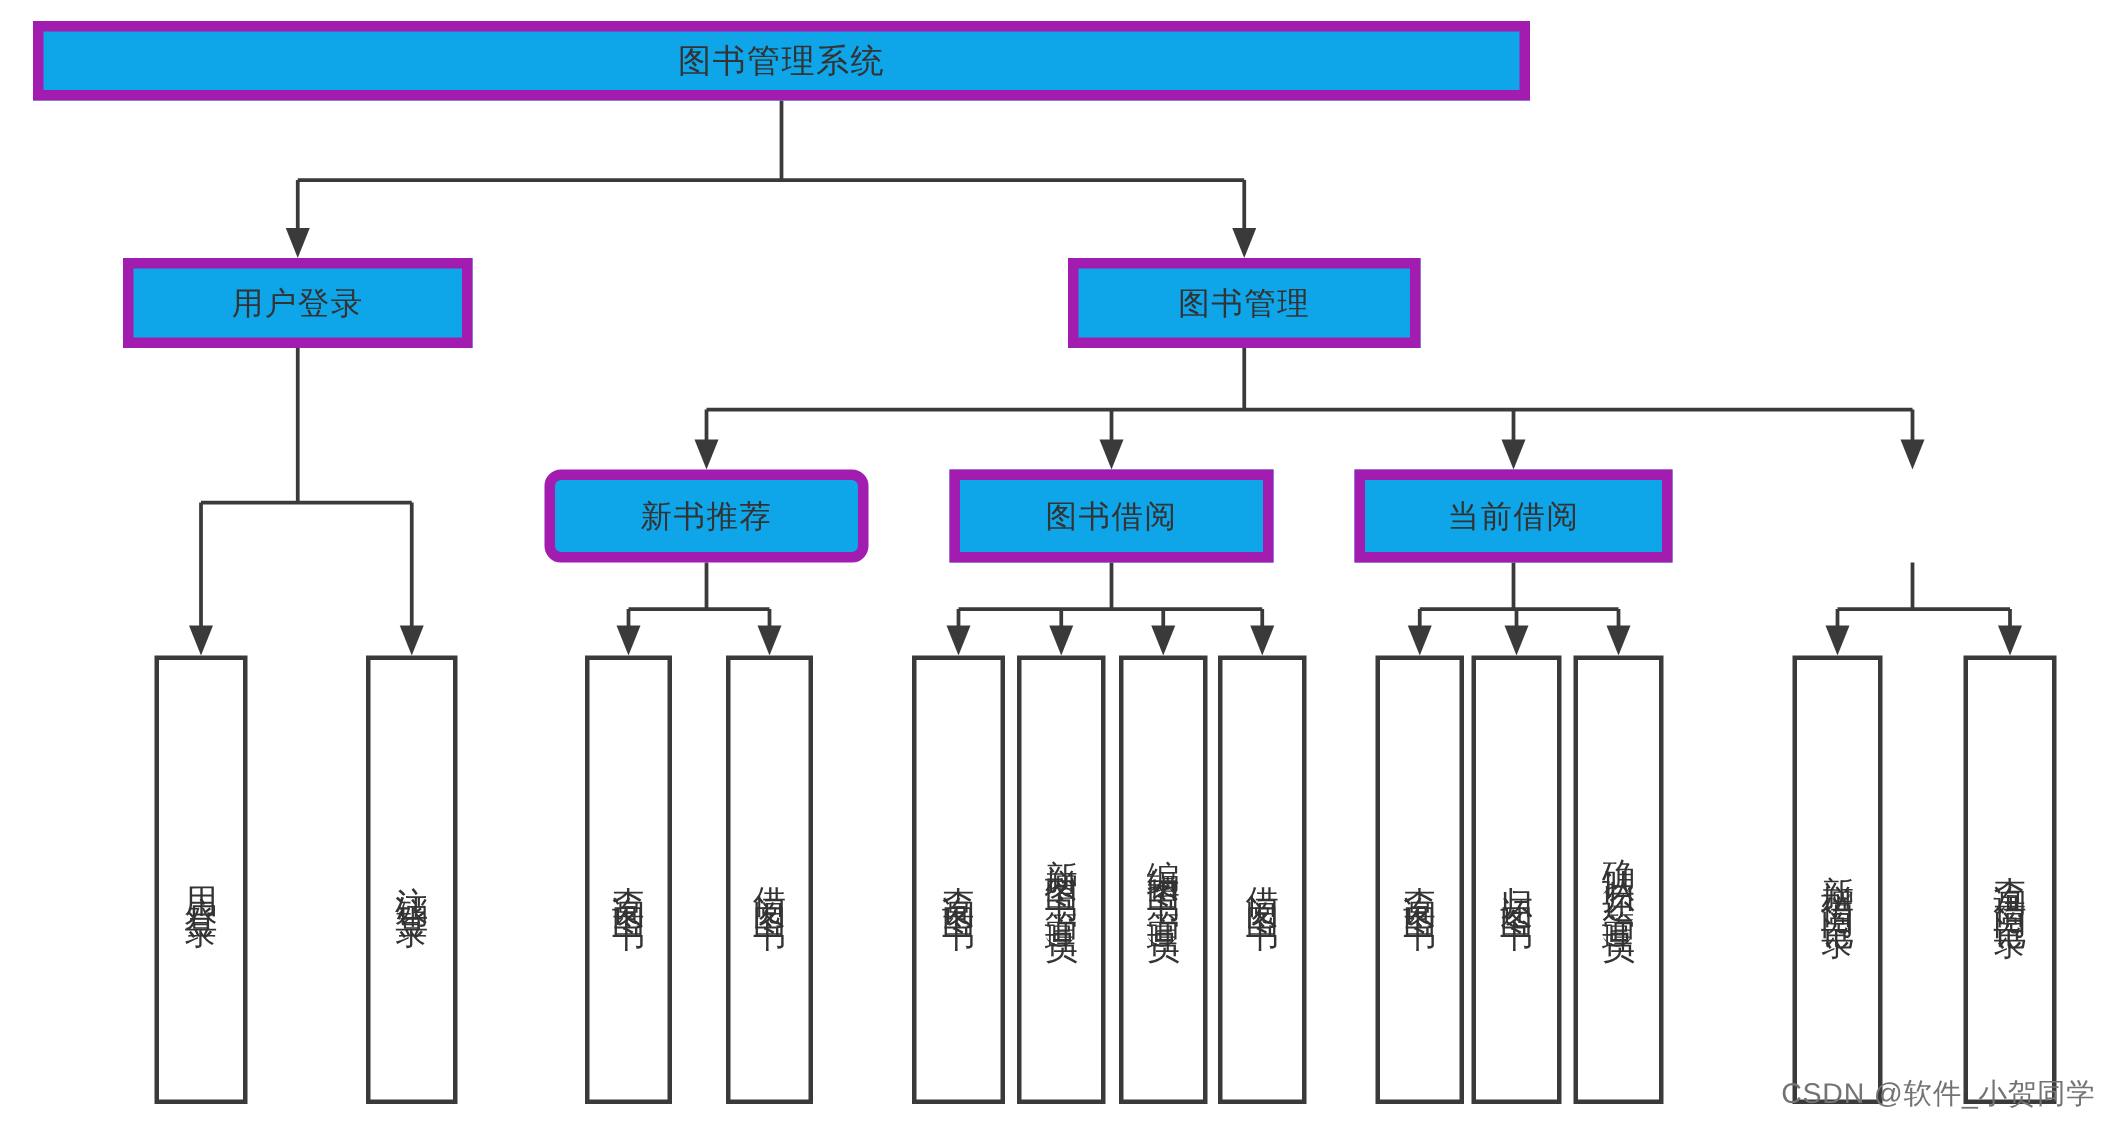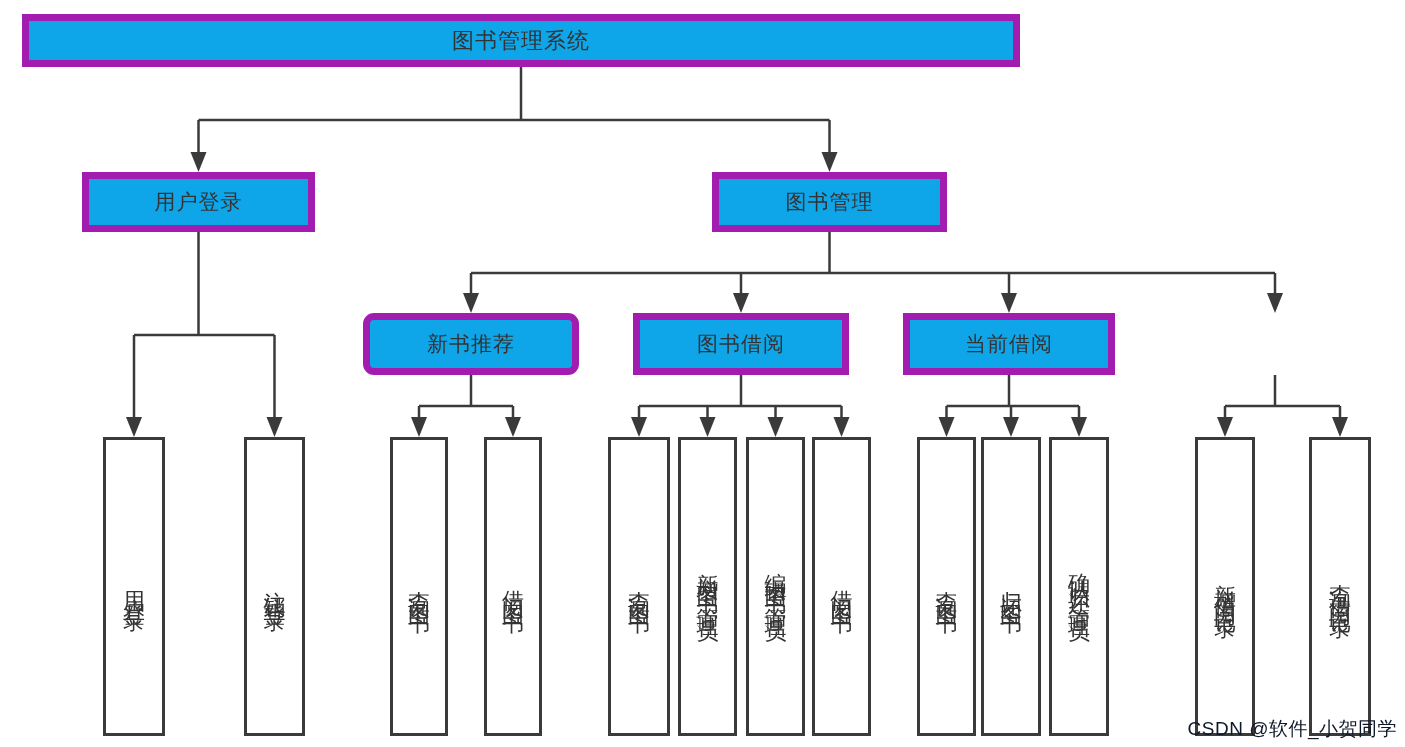--- a/index.html
+++ b/index.html
@@ -63,21 +63,21 @@
     letter-spacing: 7px;
     line-height: 1;
     color: #333333;
     white-space: nowrap;
   }
   .watermark {
     position: absolute;
     right: 8px;
     top: 716px;
     font-size: 19px;
-    color: #0f172a;
+    color: #737373;
     z-index: 3;
     letter-spacing: 0.5px;
   }
 </style>
 </head>
 <body>
 
 <div class="canvas">
 
   <svg class="connectors" viewBox="0 0 1405 747" xmlns="http://www.w3.org/2000/svg">

